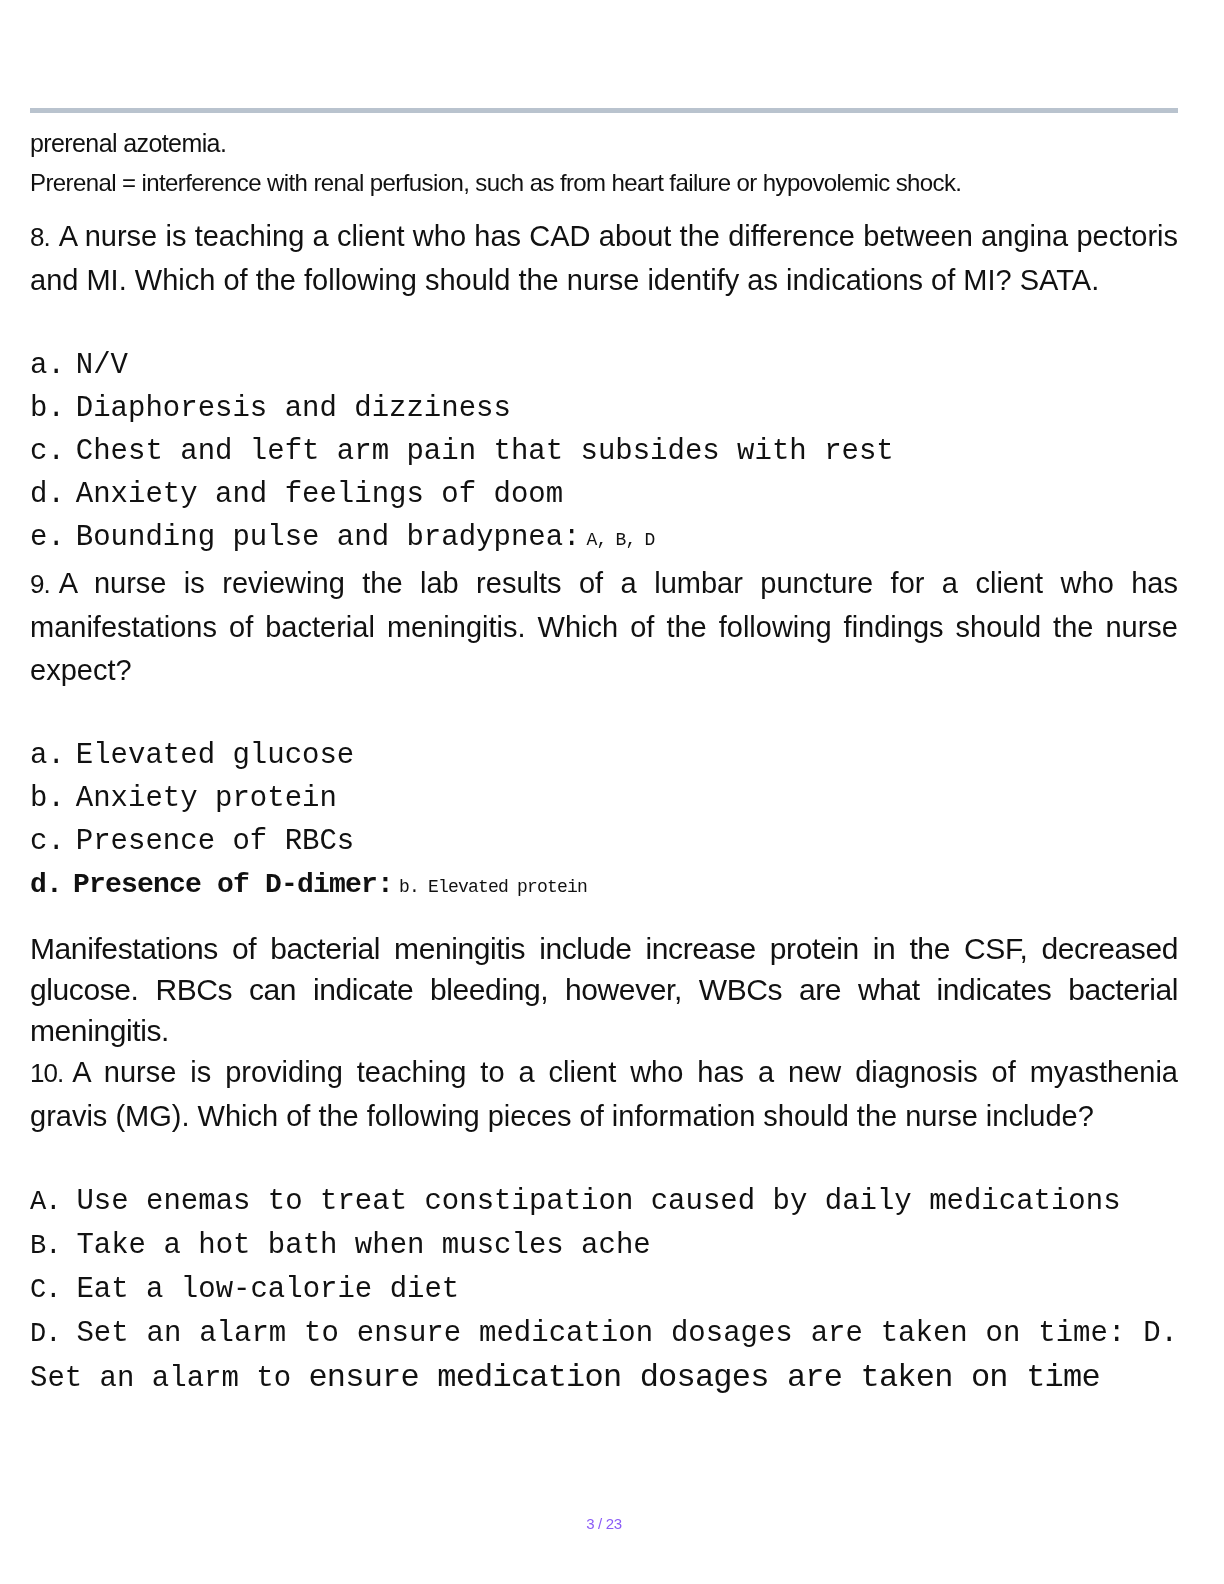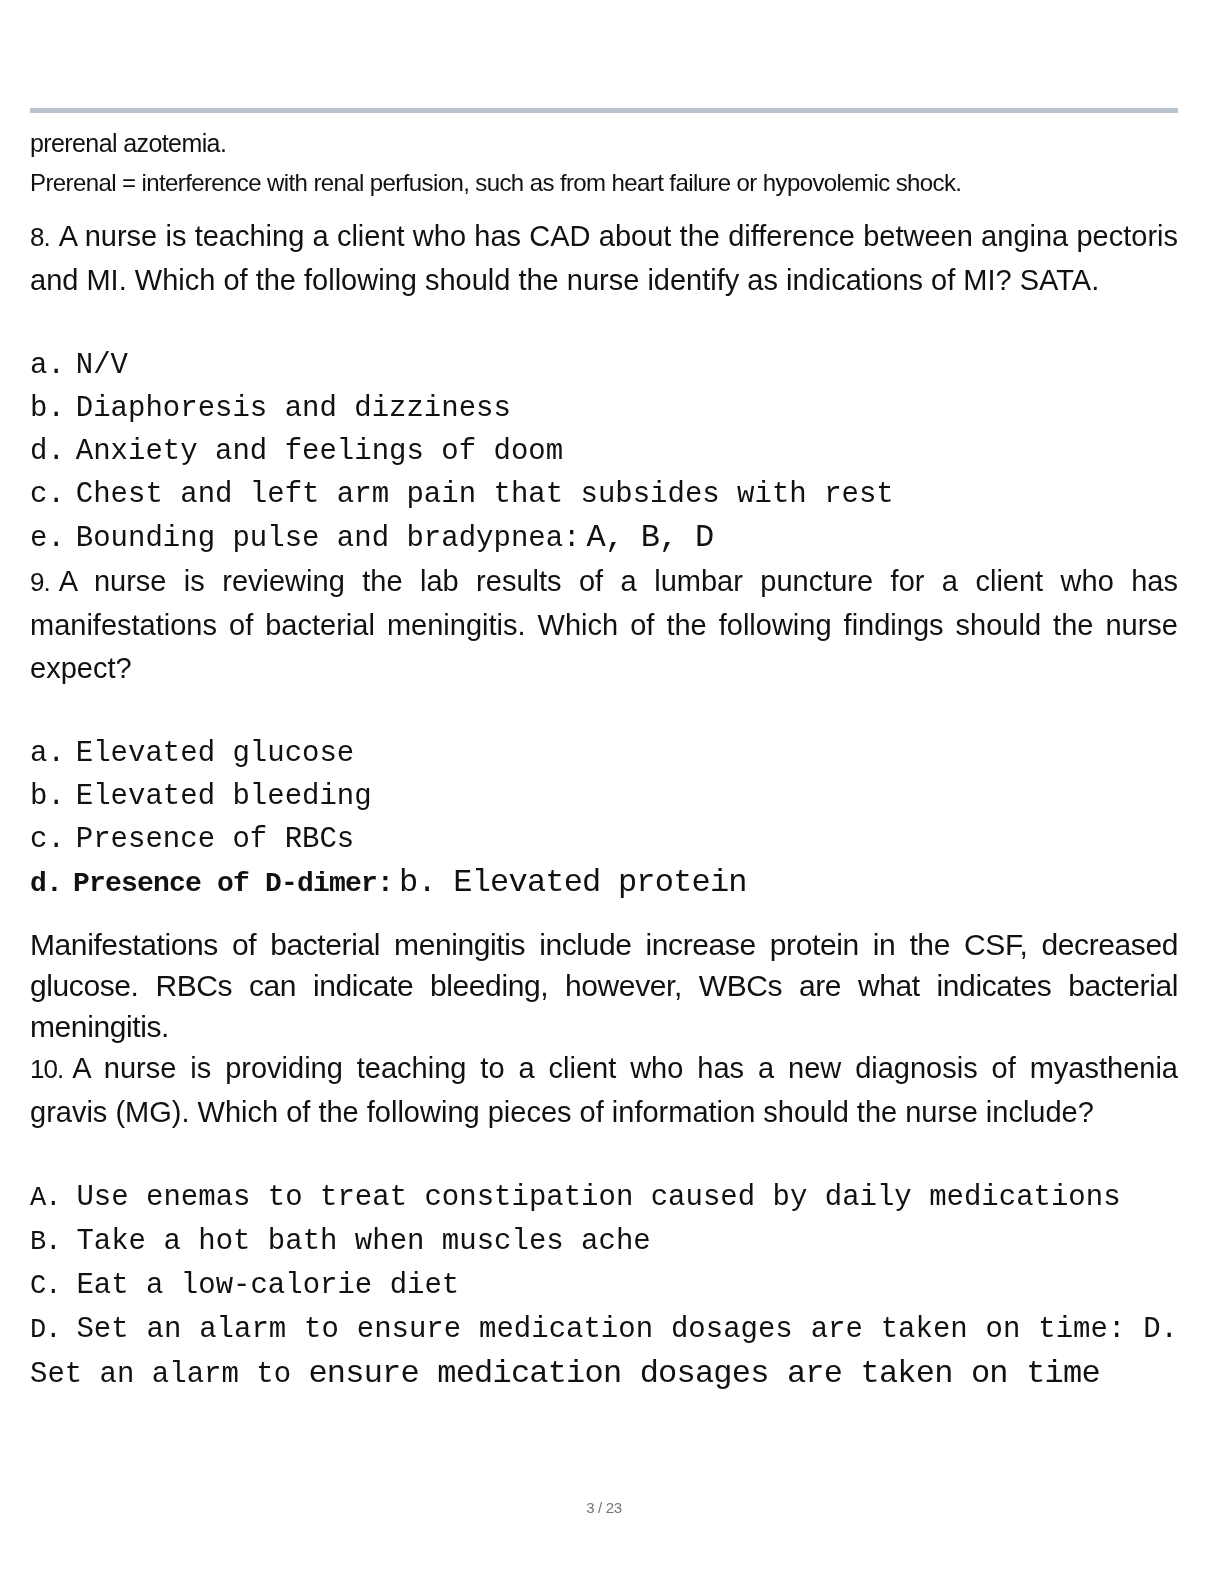--- a/index.html
+++ b/index.html
@@ -48,21 +48,21 @@
     text-align: justify;
     font-family: Liberation Mono, monospace;
   }
   .letter { margin-right: 11px; }
   .cond-letter {
     font-size: 27px;
     letter-spacing: -1px;
     margin-right: 16px;
   }
   .ans {
-    font-size: 32px;
+    font-size: 18px;
     letter-spacing: -0.8px;
     margin-left: 6px;
   }
   .cond-strong {
     font-weight: bold;
     font-size: 28px;
     letter-spacing: -0.8px;
   }
   .gap-after { margin-bottom: 19px; }
   .explain {
@@ -72,52 +72,52 @@
     letter-spacing: -0.4px;
   }
   .cont-cond {
     font-size: 32px;
     letter-spacing: -0.8px;
   }
   .footer {
     position: absolute;
     left: 0;
     right: 0;
-    bottom: 68px;
+    bottom: 52px;
     text-align: center;
     font-size: 15px;
-    color: #737373;
+    color: #8b5cf6;
     letter-spacing: -0.3px;
   }
 </style>
 </head>
 <body>
 
 <div class="page">
 
   <div class="divider"></div>
 
   <p class="intro-line">prerenal azotemia.</p>
   <p class="rationale">Prerenal = interference with renal perfusion, such as from heart failure or hypovolemic shock.</p>
 
   <p class="question"><span class="qnum">8.</span><span>A nurse is teaching a client who has CAD about the difference between angina pectoris and MI. Which of the following should the nurse identify as indications of MI? SATA.</span></p>
 
   <div class="options">
     <p class="option"><span class="letter">a.</span><span>N/V</span></p>
     <p class="option"><span class="letter">b.</span><span>Diaphoresis and dizziness</span></p>
+    <p class="option"><span class="letter">c.</span><span>Chest and left arm pain that subsides with rest</span></p>
     <p class="option"><span class="letter">d.</span><span>Anxiety and feelings of doom</span></p>
-    <p class="option"><span class="letter">c.</span><span>Chest and left arm pain that subsides with rest</span></p>
     <p class="option"><span class="letter">e.</span><span>Bounding pulse and bradypnea:</span><span class="ans cond">A, B, D</span></p>
   </div>
 
   <p class="question"><span class="qnum">9.</span><span>A nurse is reviewing the lab results of a lumbar puncture for a client who has manifestations of bacterial meningitis. Which of the following findings should the nurse expect?</span></p>
 
   <div class="options gap-after">
     <p class="option"><span class="letter">a.</span><span>Elevated glucose</span></p>
-    <p class="option"><span class="letter">b.</span><span>Elevated bleeding</span></p>
+    <p class="option"><span class="letter">b.</span><span>Anxiety protein</span></p>
     <p class="option"><span class="letter">c.</span><span>Presence of RBCs</span></p>
     <p class="option"><span class="letter cond-strong">d.</span><span class="cond-strong">Presence of D-dimer:</span><span class="ans cond">b. Elevated protein</span></p>
   </div>
 
   <p class="explain">Manifestations of bacterial meningitis include increase protein in the CSF, decreased glucose. RBCs can indicate bleeding, however, WBCs are what indicates bacterial meningitis.</p>
 
   <p class="question"><span class="qnum">10.</span><span>A nurse is providing teaching to a client who has a new diagnosis of myasthenia gravis (MG). Which of the following pieces of information should the nurse include?</span></p>
 
   <div class="options">
     <p class="option"><span class="letter cond-letter">A.</span><span>Use enemas to treat constipation caused by daily medications</span></p>

